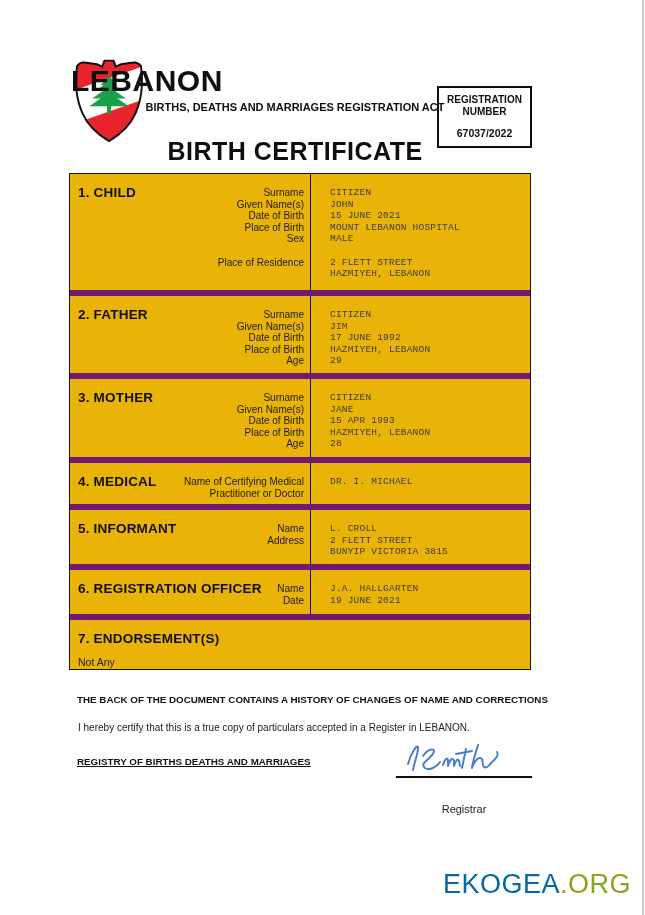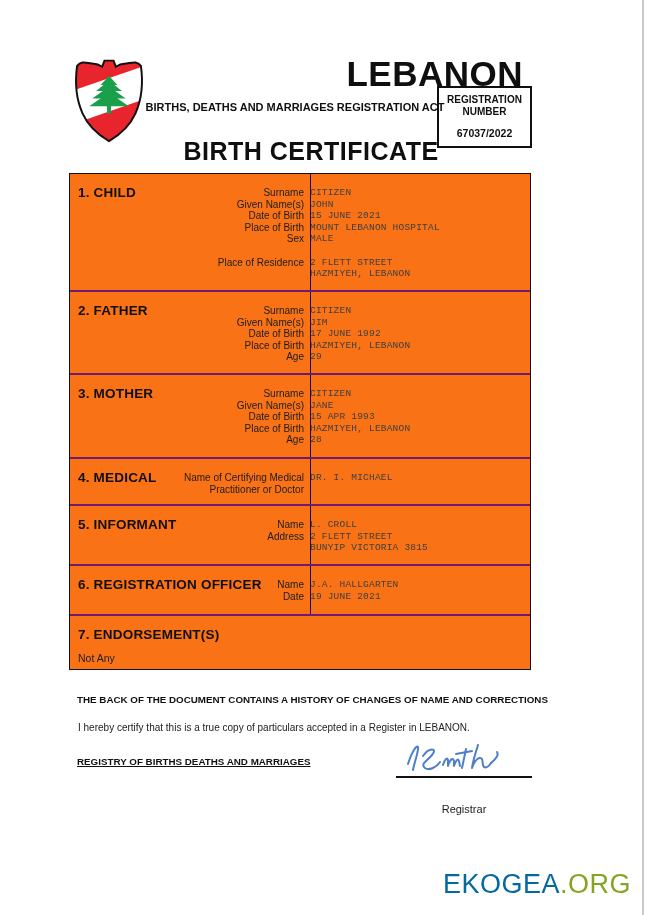--- a/index.html
+++ b/index.html
@@ -2,44 +2,44 @@
 <html><head>
 <meta charset="utf-8">
 <style>
   html,body{margin:0;padding:0;background:#ffffff;}
   .page{position:relative;width:645px;height:915px;background:#ffffff;
         font-family:"Liberation Sans",sans-serif;overflow:hidden;}
   .right-edge{position:absolute;left:642px;top:0;width:2px;height:915px;background:#c9c9c9;}
 
   
   .emblem{position:absolute;left:71px;top:55px;width:76px;height:88px;}
-  .country{position:absolute;top:53px;left:60px;width:462px;text-align:right;
-           font-size:35px;font-weight:bold;color:#0f0f0f;margin:1px;letter-spacing:0.5px;}
+  .country{position:absolute;top:53px;left:60px;width:462px;text-align:left;
+           font-size:30px;font-weight:bold;color:#0f0f0f;margin:11px;letter-spacing:0.5px;}
   .act{position:absolute;top:101px;left:60px;width:470px;text-align:center;
        font-size:11px;font-weight:bold;color:#0f0f0f;}
-  .doc-title{position:absolute;top:137px;left:76px;width:470px;text-align:center;
+  .doc-title{position:absolute;top:137px;left:60px;width:470px;text-align:center;
              font-size:25px;font-weight:bold;color:#0f0f0f;margin:0;letter-spacing:0.5px;}
   .reg-box{position:absolute;left:437px;top:86px;width:95px;height:62px;border:2px solid #0f0f0f;
            box-sizing:border-box;text-align:center;font-weight:bold;font-size:10px;line-height:12px;
            padding-top:6px;color:#0f0f0f;}
   .reg-num{margin-top:9px;font-size:10.5px;}
 
   
   .cert-table{position:absolute;left:69px;top:173px;width:462px;border:1.5px solid #111;
-              box-sizing:border-box;background:#f97316;}
+              box-sizing:border-box;background:#eab308;}
   .sec{position:relative;box-sizing:border-box;}
-  .sec + .sec{border-top:2px solid #701a75;}
+  .sec + .sec{border-top:6px solid #701a75;}
   .sec.with-divider::after{content:"";position:absolute;left:240px;top:0;bottom:0;width:1px;background:#111;}
   .sec-title{position:absolute;left:8px;top:11px;font-size:13.5px;font-weight:bold;color:#0f0f0f;
              letter-spacing:0.2px;}
   .kv{padding-top:13px;}
   .line{display:flex;line-height:11.6px;min-height:11.6px;}
   .k{width:240px;text-align:right;padding-right:6px;box-sizing:border-box;
      font-size:10px;color:#1c1c1c;}
-  .v{padding-left:0;font-family:"Liberation Mono","DejaVu Sans Mono",monospace;
+  .v{padding-left:20px;font-family:"Liberation Mono","DejaVu Sans Mono",monospace;
      font-size:9.5px;color:#3e3e3e;letter-spacing:0.2px;}
   .sec-note{position:absolute;left:8px;top:36px;font-size:10.5px;color:#222;}
 
   
   .back-note{position:absolute;left:77px;top:694px;font-size:9.8px;font-weight:bold;color:#111;}
   .certify{position:absolute;left:78px;top:722px;font-size:10px;color:#222;}
   .registry{position:absolute;left:77px;top:756px;font-size:9.8px;font-weight:bold;color:#111;text-decoration:underline;}
   .sig-svg{position:absolute;left:398px;top:740px;width:118px;height:36px;}
   .sig-line{position:absolute;left:396px;top:776px;width:136px;height:2px;background:#111;}
   .registrar{position:absolute;left:396px;top:781px;width:136px;text-align:center;font-size:11px;color:#222;margin-top:22px;}

